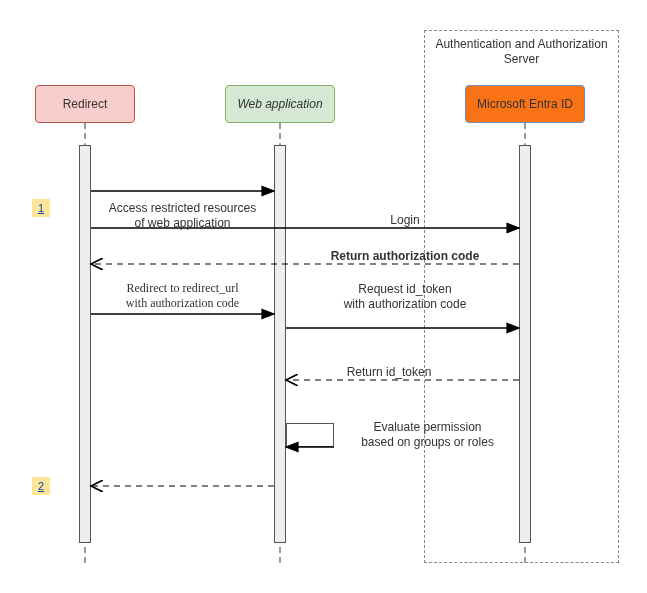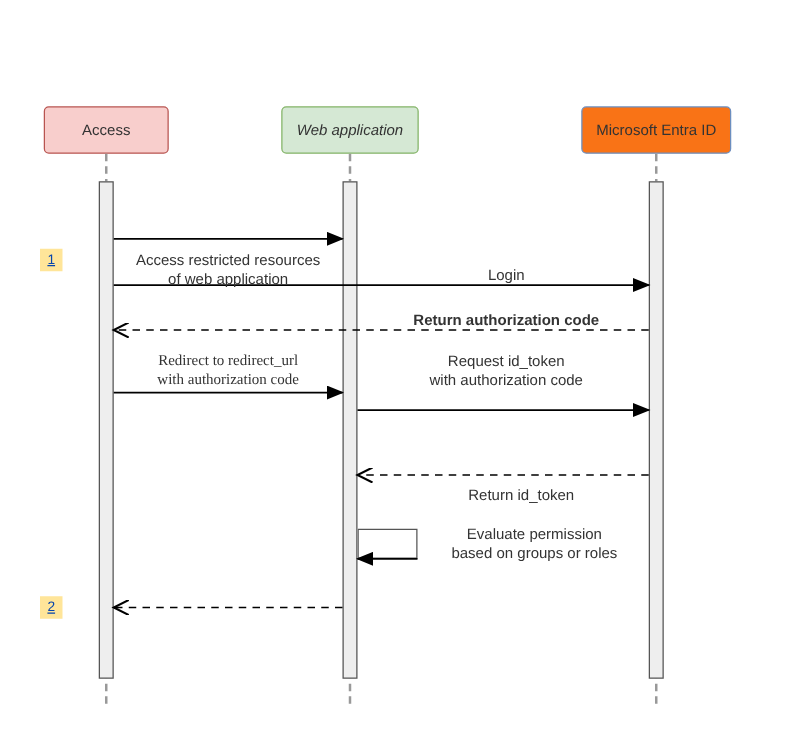--- a/index.html
+++ b/index.html
@@ -84,23 +84,27 @@
     width: 647px;
     height: 593px;
     overflow: visible;
   }
 </style>
 </head>
 <body>
 
 <div class="canvas">
 
+  <div class="note-box" style="left:424px; top:30px; width:195px; height:533px;">
+    <div class="note-title" style="top:6px;">Authentication and
+Authorization Server</div>
+  </div>
 
   <div class="actor-box" style="left:35px; top:85px; width:100px; background:#f8cecc; border-color:#b85450;">
-    <span>Access</span>
+    <span>Redirect</span>
   </div>
   <div class="actor-box" style="left:225px; top:85px; width:110px; background:#d5e8d4; border-color:#82b366;font-style:italic;">
     <span>Web application</span>
   </div>
   <div class="actor-box" style="left:465px; top:85px; width:120px; background:#f97316; border-color:#6c8ebf;">
     <span>Microsoft Entra ID</span>
   </div>
 
   <div class="lifeline" style="left:84px;  top:123px; height:440px;"></div>
   <div class="lifeline" style="left:279px; top:123px; height:440px;"></div>
@@ -143,17 +147,17 @@
   </svg>
 
   <div class="msg-label" style="left:95px; top:157px; width:175px;margin-top:44px;">Access restricted resources
 of web application</div>
   <div class="msg-label" style="left:300px; top:213px; width:210px;">Login</div>
   <div class="msg-label" style="left:300px; top:249px; width:210px;font-weight:bold;">Return authorization code</div>
   <div class="msg-label" style="left:95px; top:281px; width:175px;font-family:Liberation Serif, serif;">Redirect to redirect_url
 with authorization code</div>
   <div class="msg-label" style="left:300px; top:282px; width:210px;">Request id_token
 with authorization code</div>
-  <div class="msg-label" style="left:312px; top:365px; width:210px;margin-top:24px;">Return id_token</div>
+  <div class="msg-label" style="left:284px; top:365px; width:210px;">Return id_token</div>
   <div class="msg-label" style="left:345px; top:420px; width:165px;">Evaluate permission
 based on groups or roles</div>
 
 </div>
 
 </body></html>

